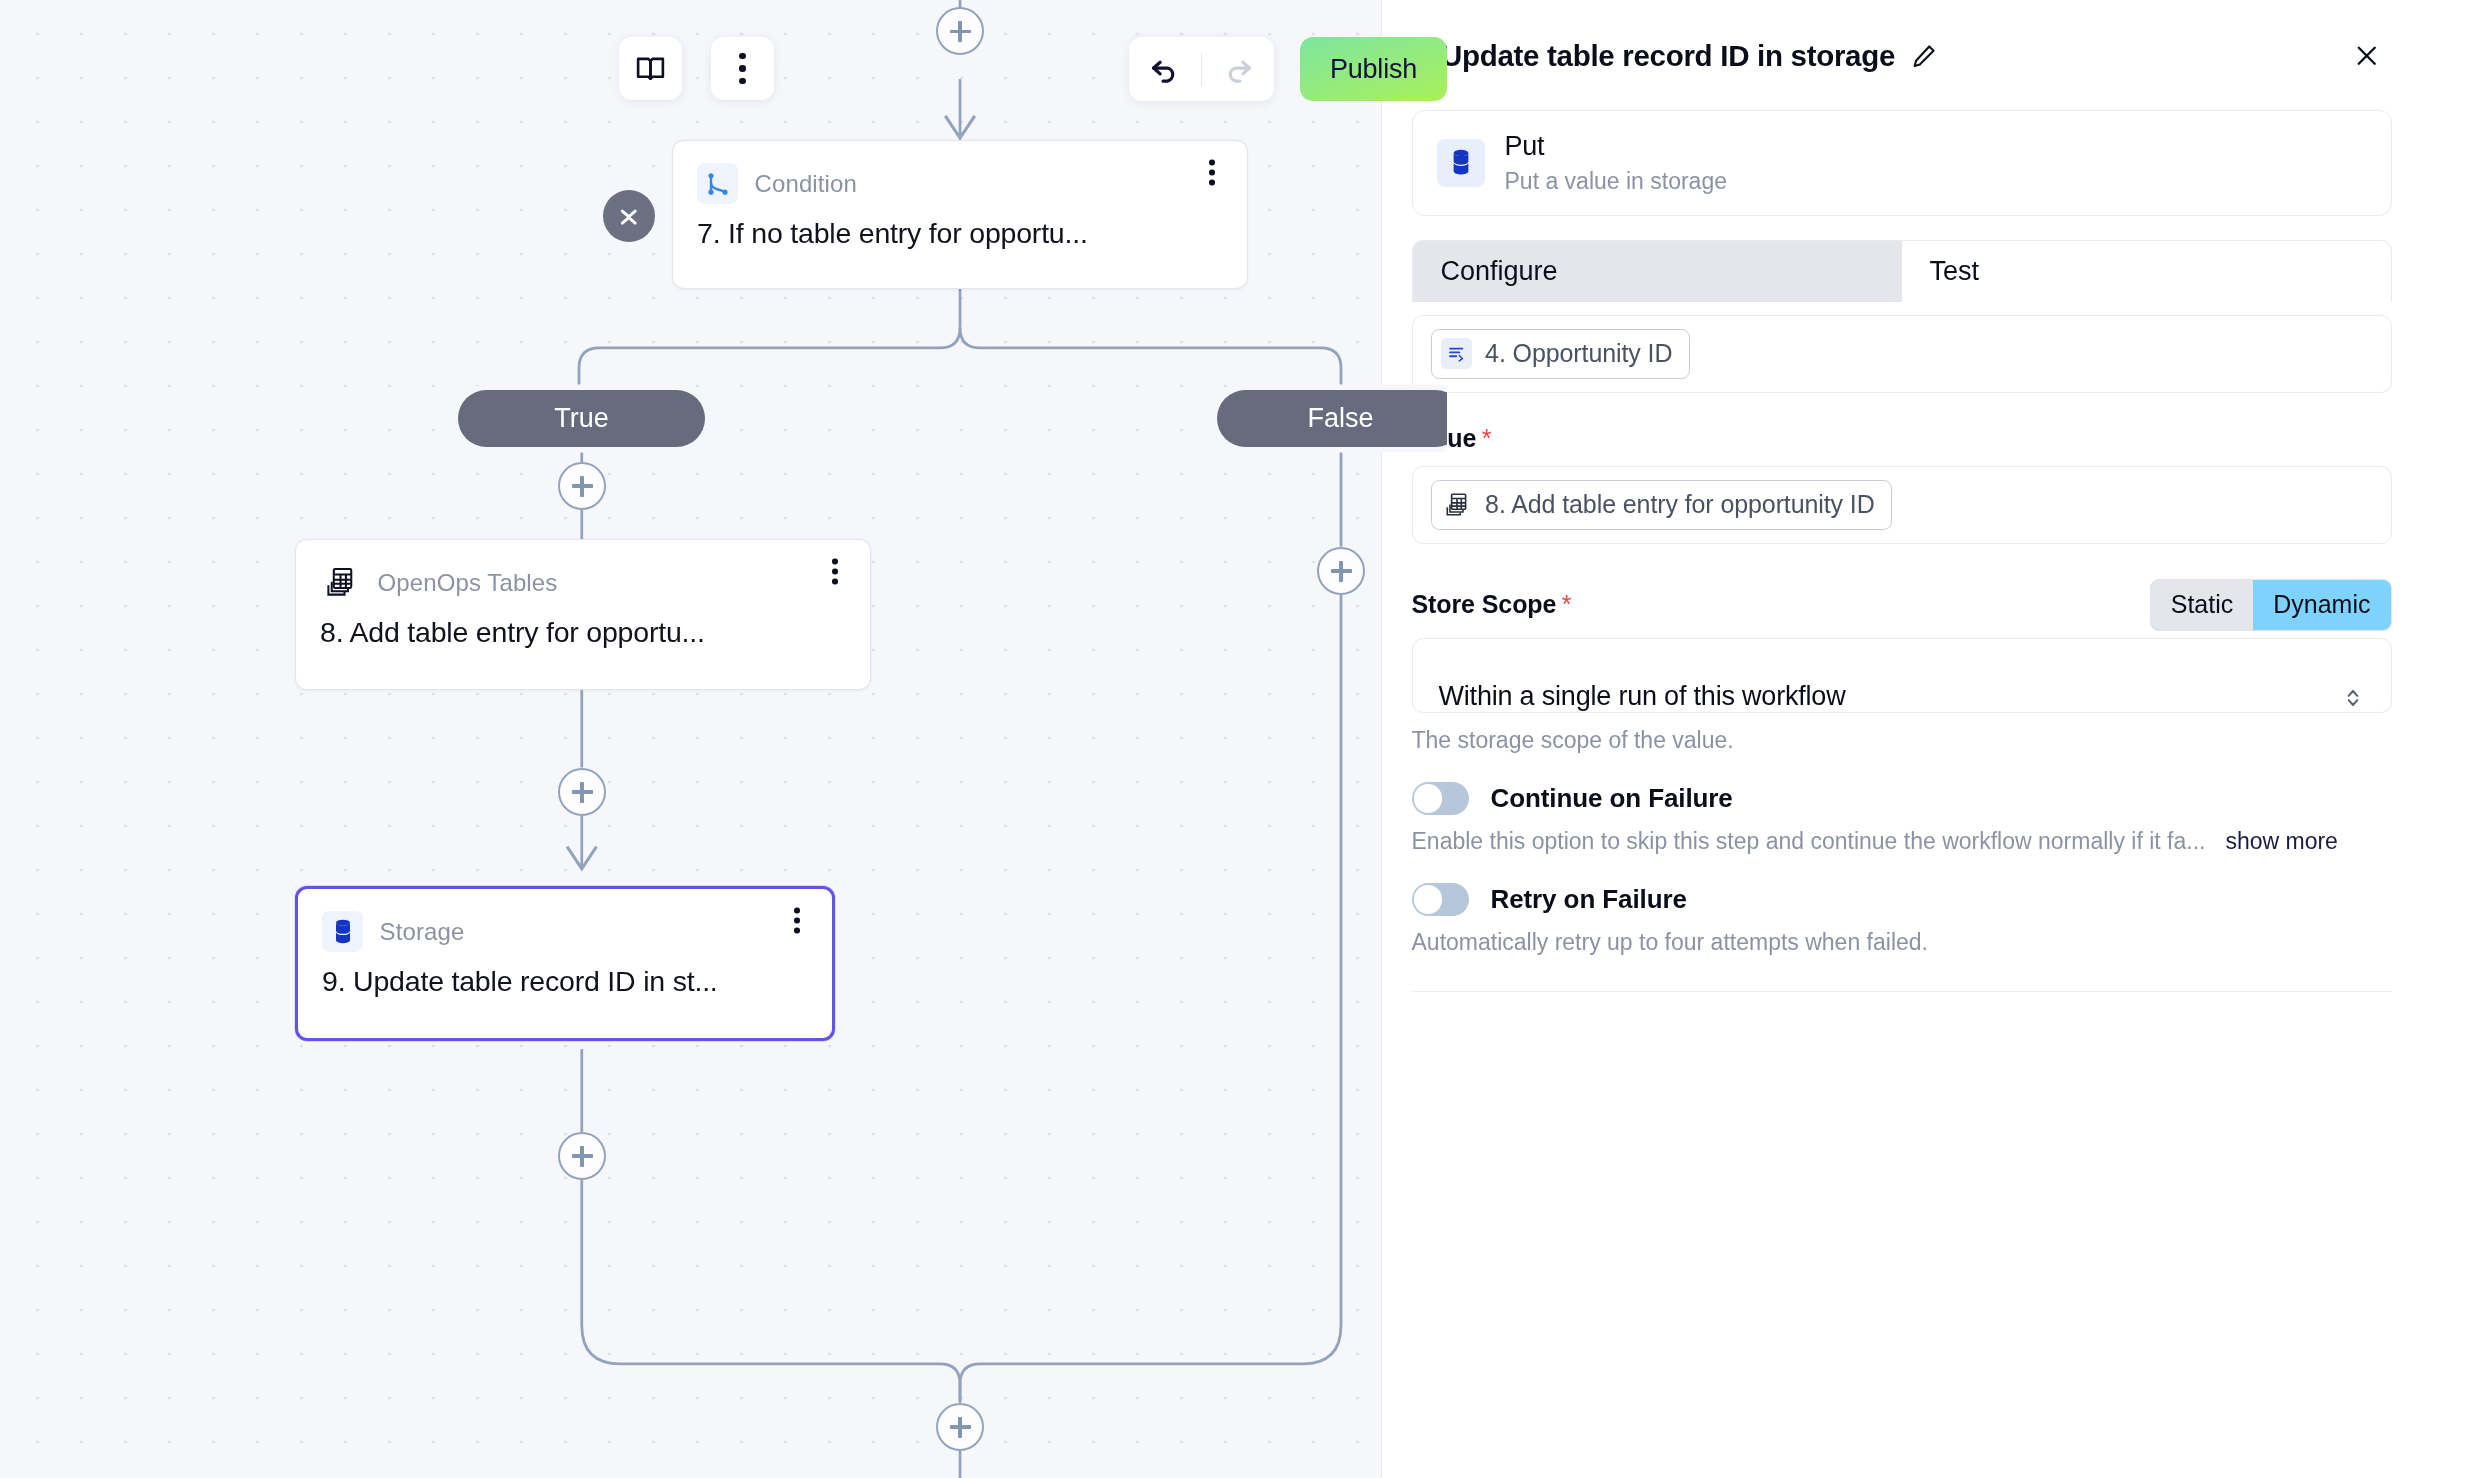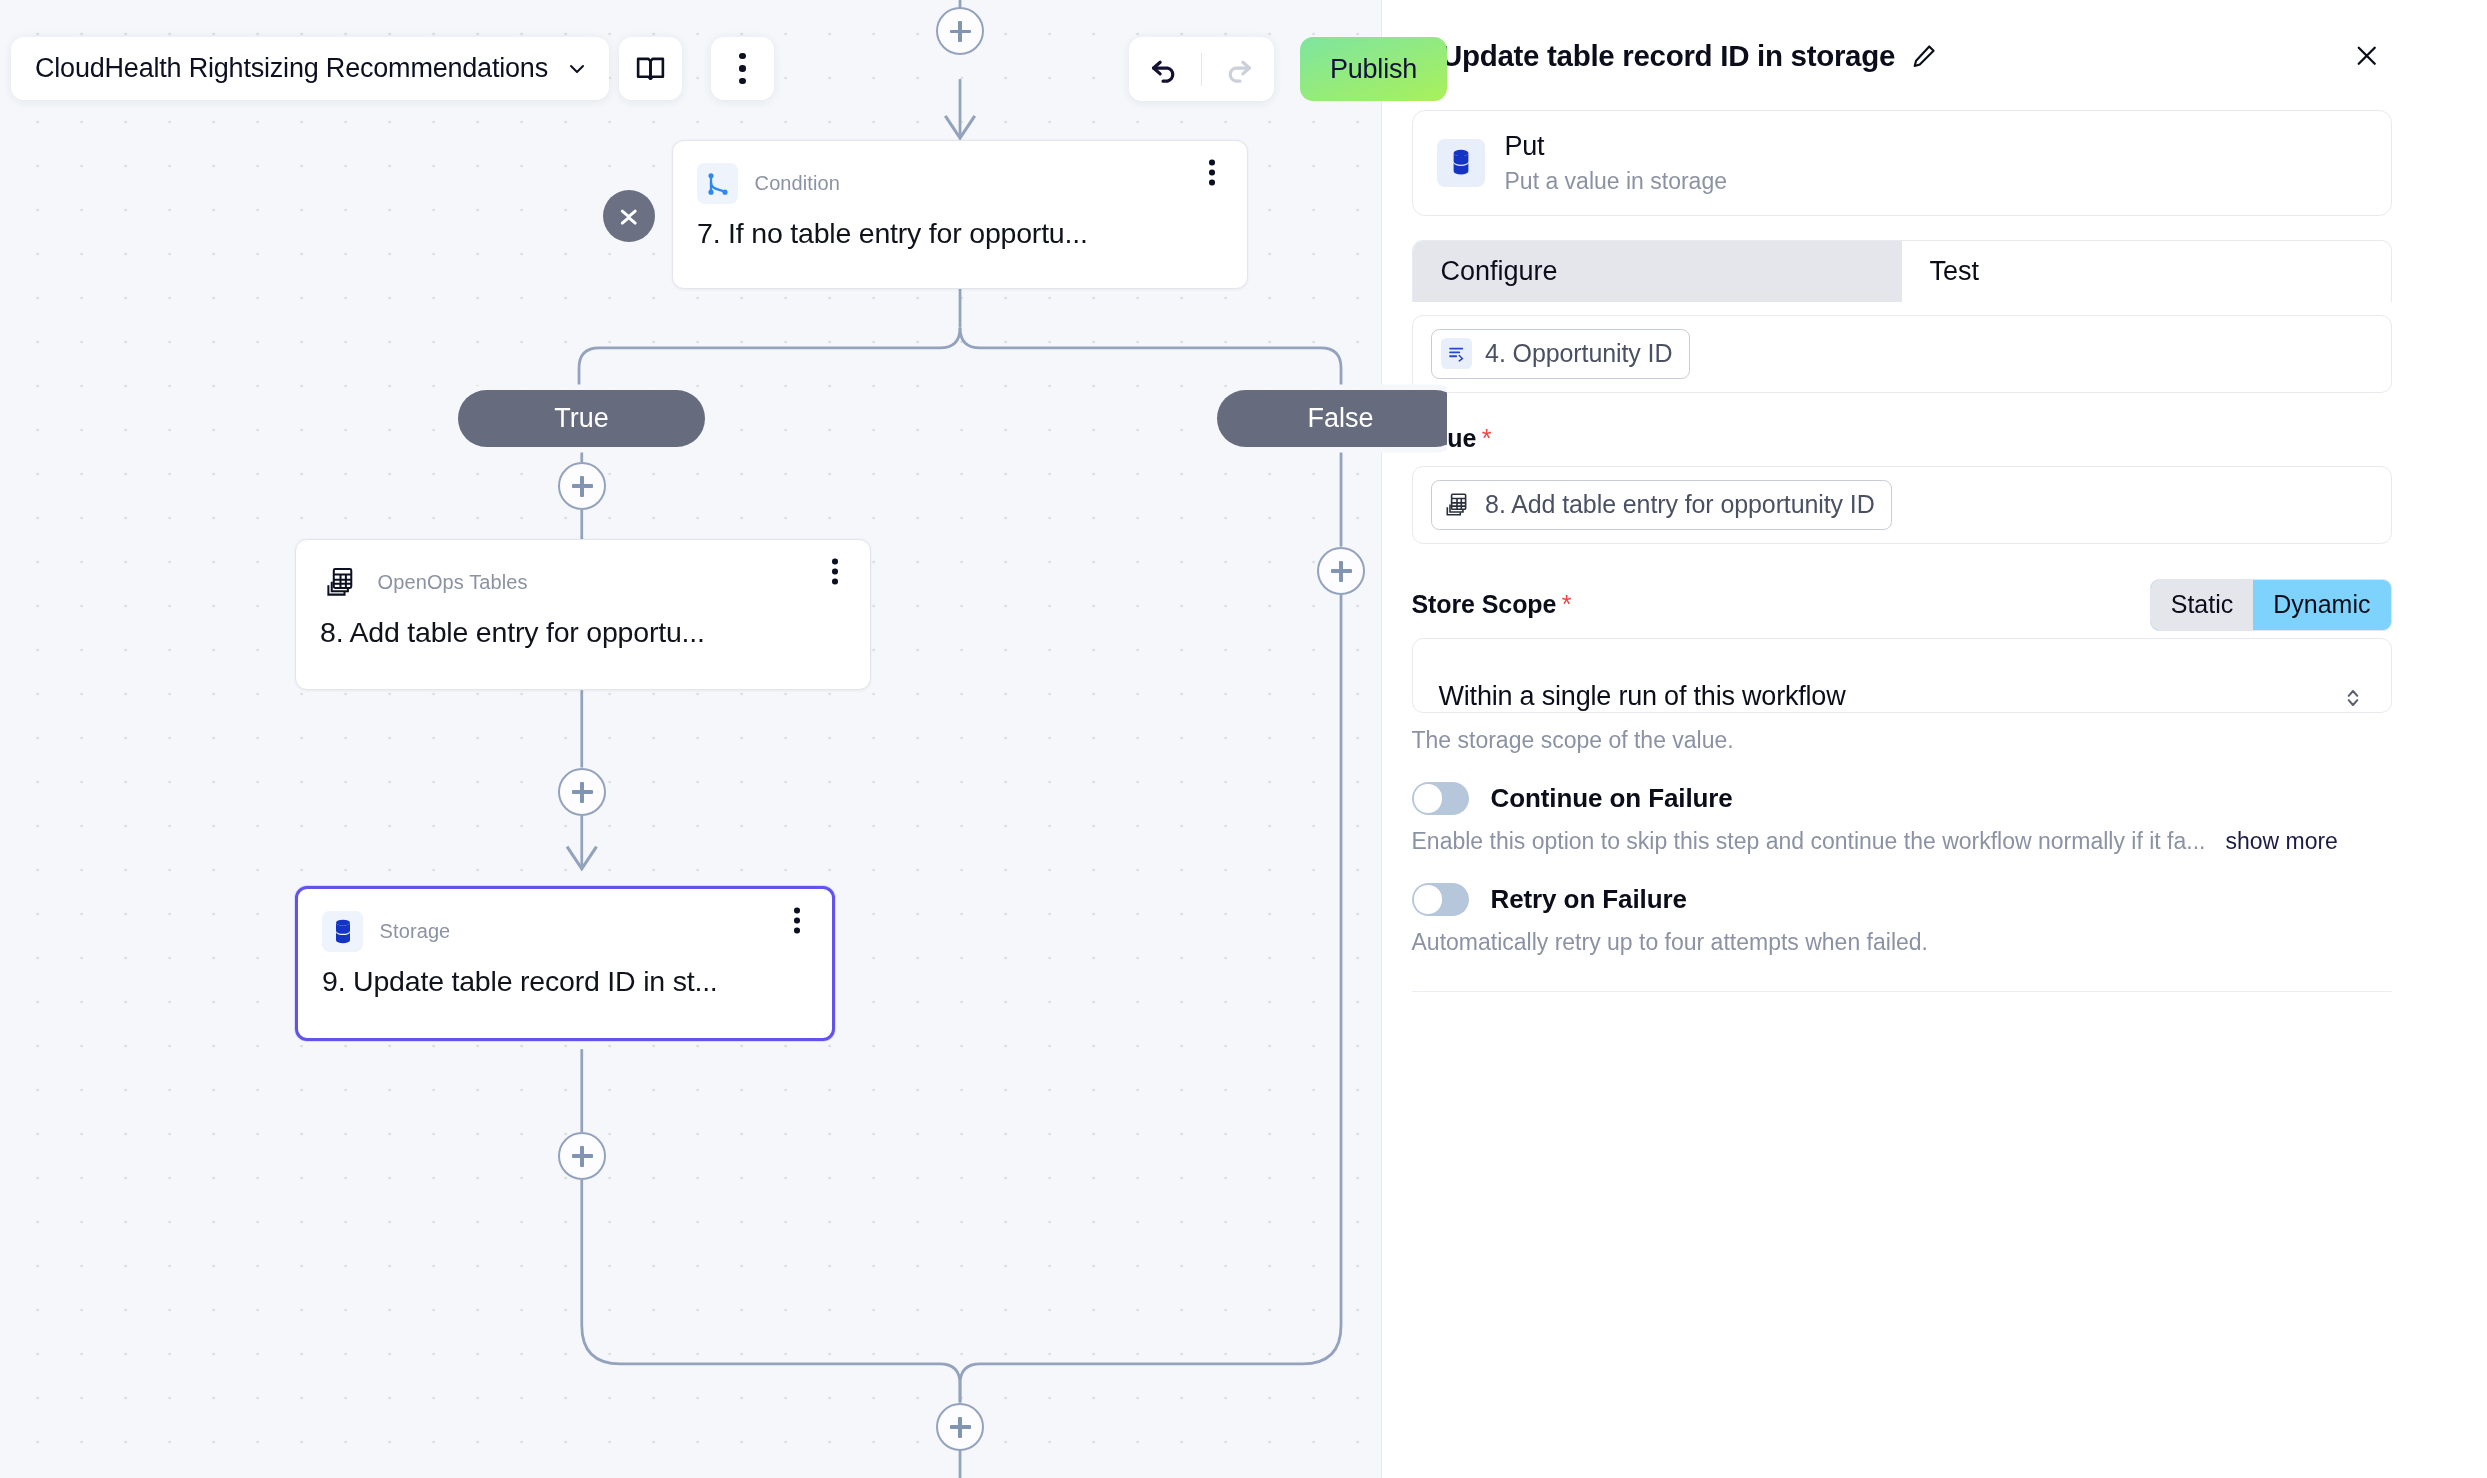--- a/index.html
+++ b/index.html
@@ -46,21 +46,21 @@
     border: 3.1px solid #6254e8;
     box-shadow: 0 0 0 0.9px rgba(98,84,232,.18);
   }
   .node-head { display: flex; align-items: center; padding: 22px 24px 0 24px; position: relative; }
   .node-badge {
     width: 41px; height: 41px; border-radius: 7.4px; background: #eef3fc;
     display: flex; align-items: center; justify-content: center; flex: none;
   }
   .node-badge.plain { background: transparent; }
   .node-type {
-    margin-left: 16.6px; font-size: 20px; color: #8b92a3; letter-spacing: 0.1px;
+    margin-left: 16.6px; font-size: 24px; color: #8b92a3; letter-spacing: 0.1px;
   }
   .node-title {
     padding: 13px 24px 0 24px; font-size: 28.5px; color: #10131c;
     white-space: nowrap; overflow: hidden; letter-spacing: -0.2px;
   }
   .kebab {
     position: absolute; right: 22px; top: 50%; transform: translateY(-50%);
     width: 26px; height: 31px; display: flex; flex-direction: column;
     align-items: center; justify-content: space-between; padding: 2.8px 0;
   }
@@ -289,26 +289,20 @@
         <span class="node-type">Storage</span>
         <span class="kebab">
             <i></i>
             <i></i>
             <i></i>
           </span>
       </div>
       <div class="node-title">9. Update table record ID in st...</div>
     </div>
 
-    <div class="tb-pill" id="wf-select">
-      <span id="wf-name">CloudHealth Rightsizing Recommendations</span>
-      <svg width="24" height="24" viewBox="0 0 24 24" fill="none" stroke="#0d1021" stroke-width="2" stroke-linecap="round" stroke-linejoin="round">
-        <path d="M6 9 L12 15 L18 9"></path>
-      </svg>
-    </div>
 
     <div class="tb-pill" id="btn-docs">
       <svg width="33" height="33" viewBox="0 0 24 24" fill="none" stroke="#0d1021" stroke-width="1.9" stroke-linejoin="round">
         <path d="M3 5 L10.5 5 L12 6.6 L12 19.5 L10.5 18 L3 18 Z"></path>
         <path d="M21 5 L13.5 5 L12 6.6 L12 19.5 L13.5 18 L21 18 Z"></path>
       </svg>
     </div>
 
     <div class="tb-pill" id="btn-more">
       <span class="kebab2">

